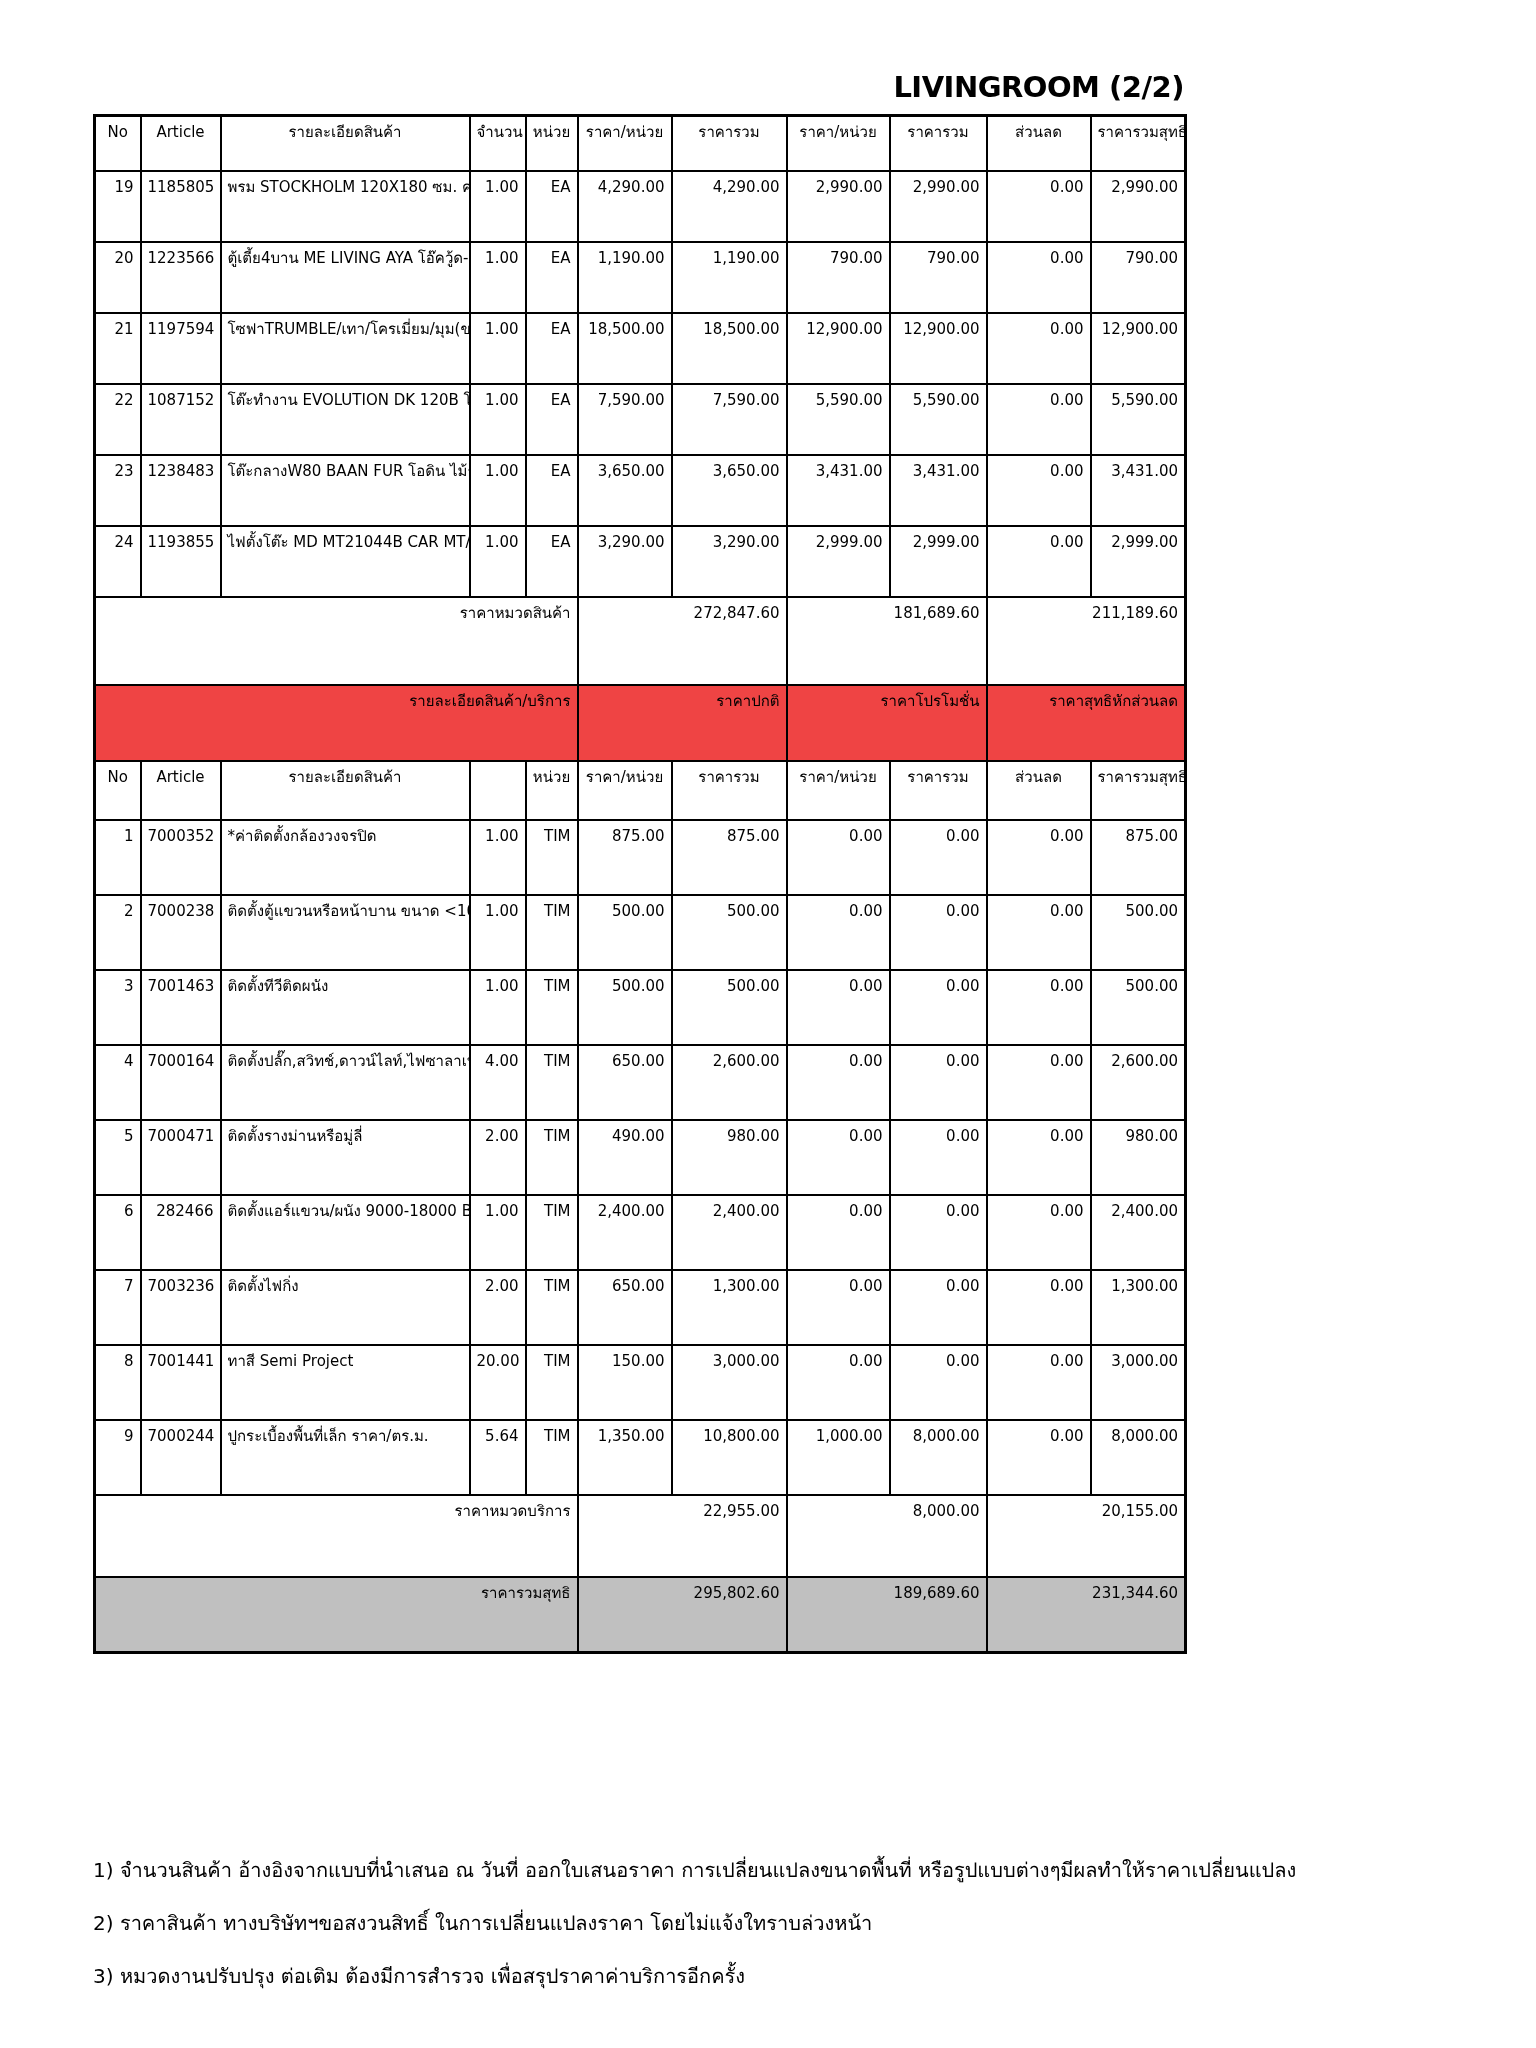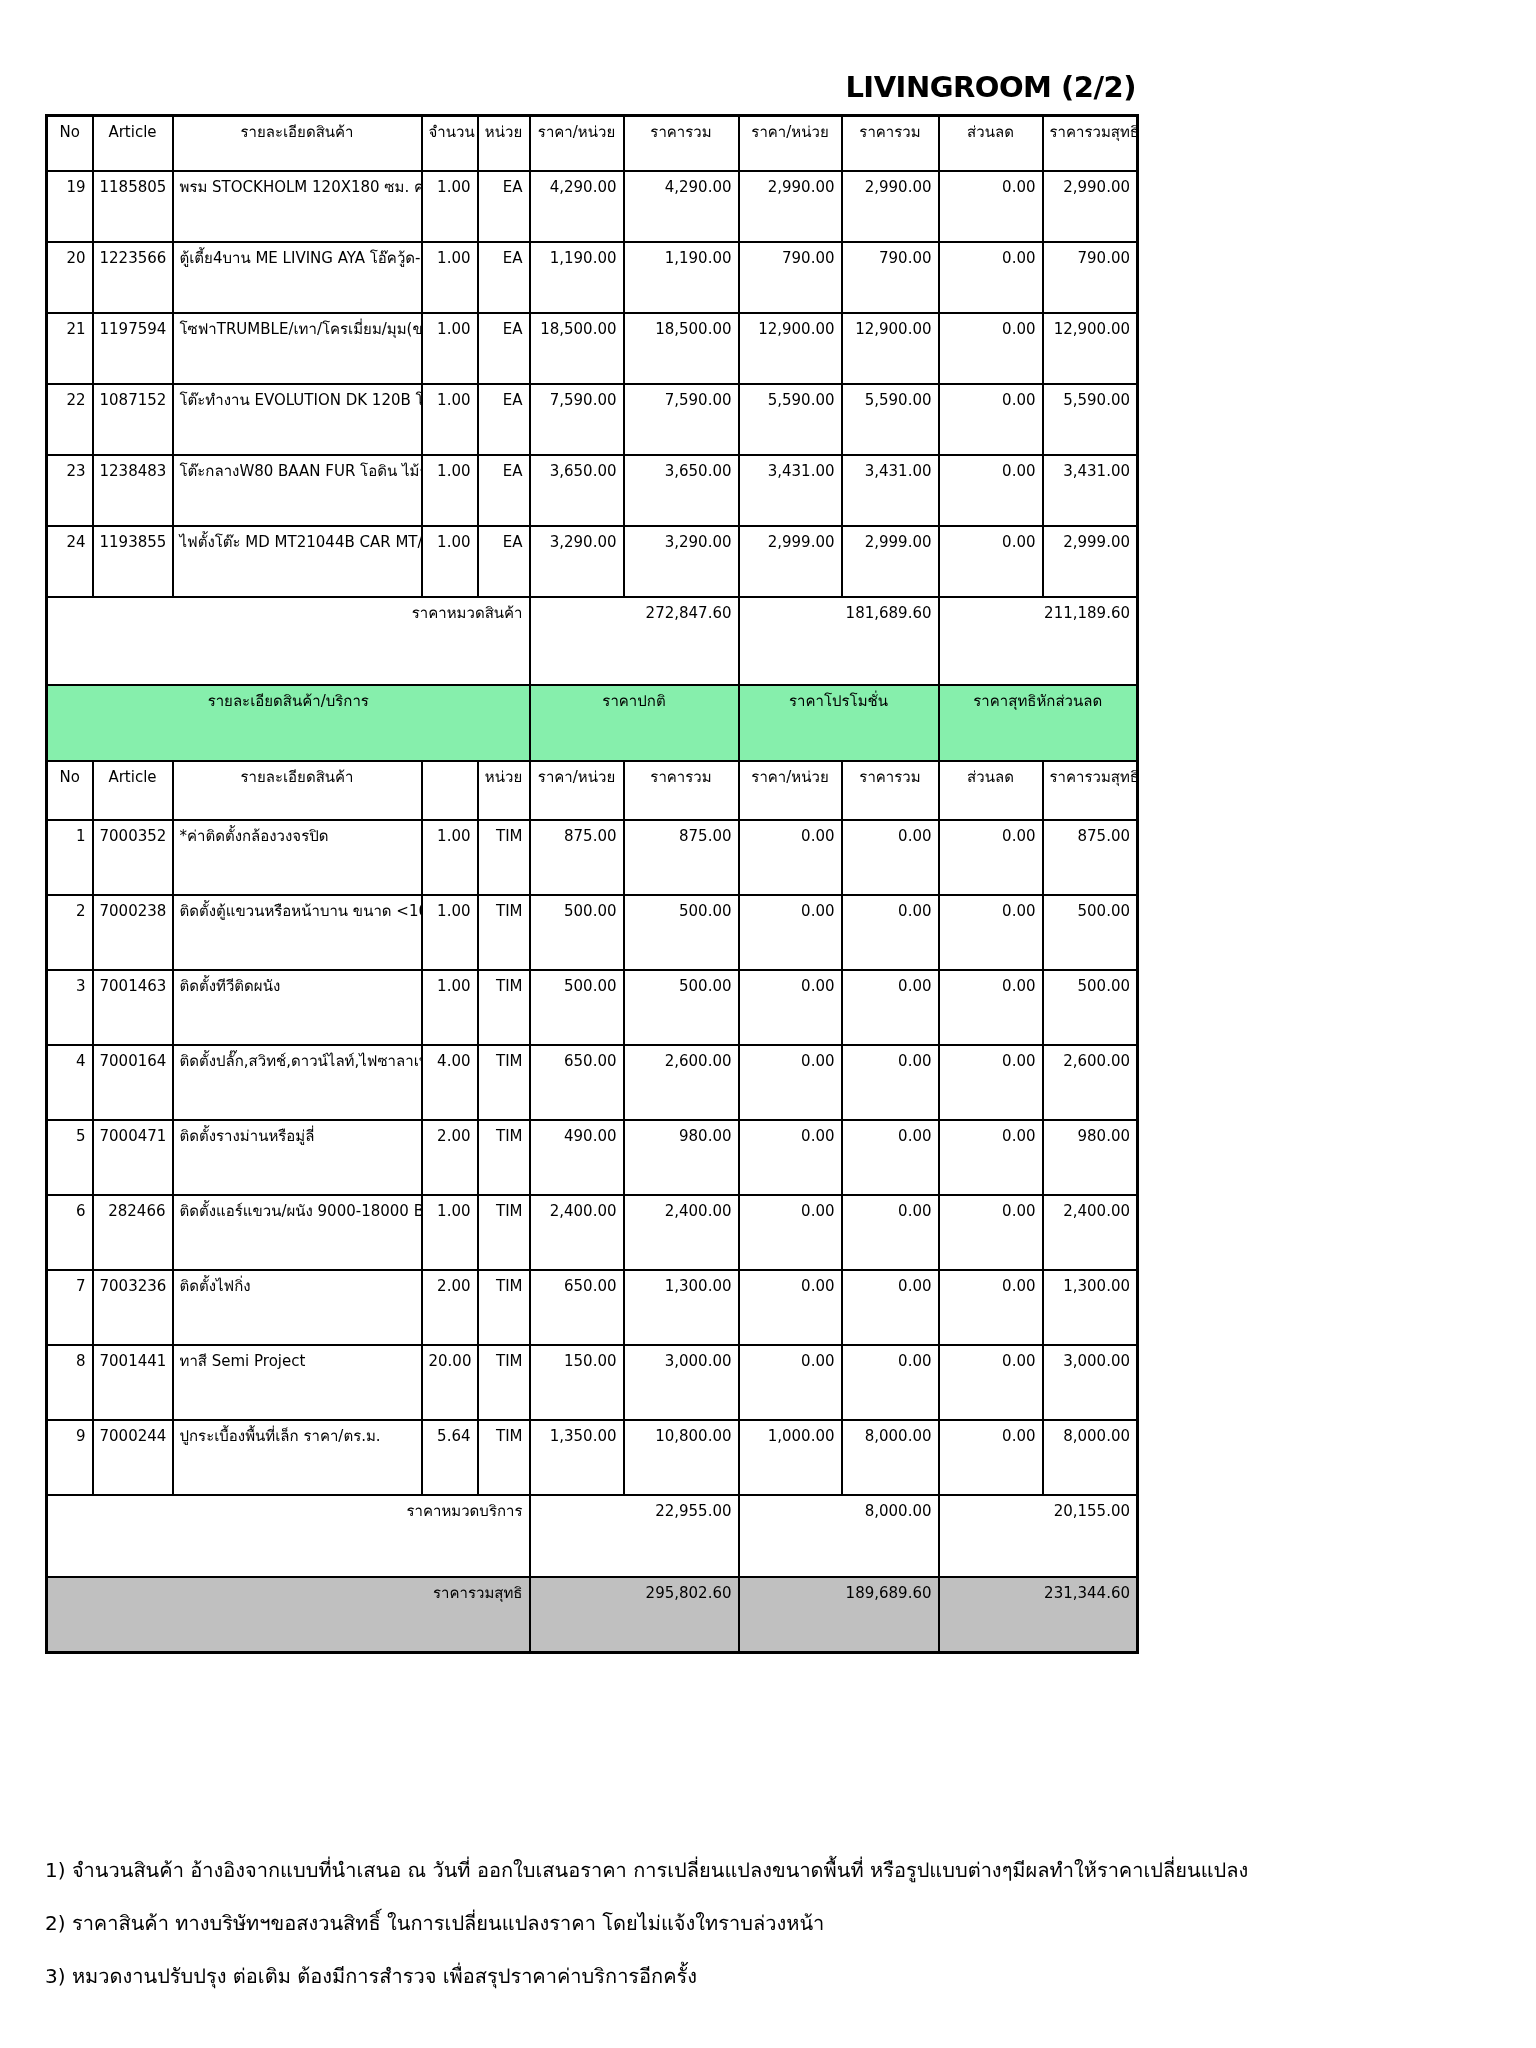--- a/index.html
+++ b/index.html
@@ -2,21 +2,21 @@
 <html><head>
 <meta charset="utf-8">
 <style>
   html,body{margin:0;padding:0;background:#ffffff;}
   body{
     width:1536px;height:2048px;
     font-family:"DejaVu Sans","Liberation Sans",sans-serif;
     color:#000;
     position:relative;
   }
-  .page{padding:70px 0 0 45px;}
+  .page{padding:70px 0 0 45px;margin-left:48px;}
   .title{
     width:1091px;
     text-align:right;
     font-weight:bold;
     font-size:29px;
     letter-spacing:-0.5px;
     margin-bottom:10px;
   }
   table.quote{
     border-collapse:collapse;
@@ -34,22 +34,21 @@
     white-space:nowrap;
   }
   .c-center{text-align:right;}
   .c-num{text-align:right;}
   .c-desc{text-align:left;font-size:13.5px;padding-left:4px;padding-right:2px;}
   .hcell{text-align:center;font-size:15px;}
   .r-head1{height:55px;}
   .r-item{height:71px;}
   .r-sub{height:88px;}
   .r-band td{
-    background:#86efac;
-    text-align:center;
+    background:#ef4444;
     font-size:17px;
     padding-top:22px;
     border-top:4px solid #000;
     border-bottom:3px solid #000;
   }
   .r-band{height:76px;}
   .r-head2{height:59px;}
   .r-svc{height:75px;}
   .r-sub2{height:82px;}
   .r-grand{height:76px;}

